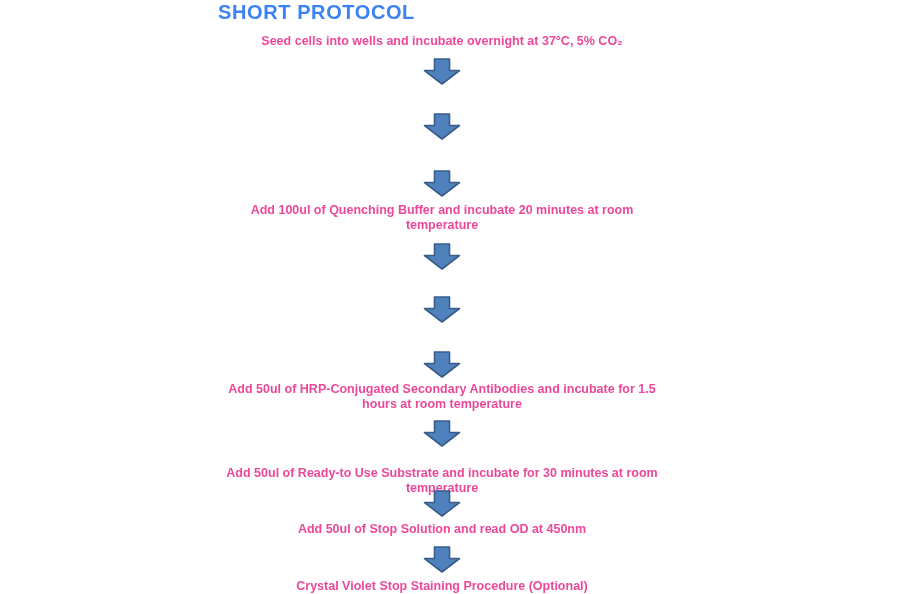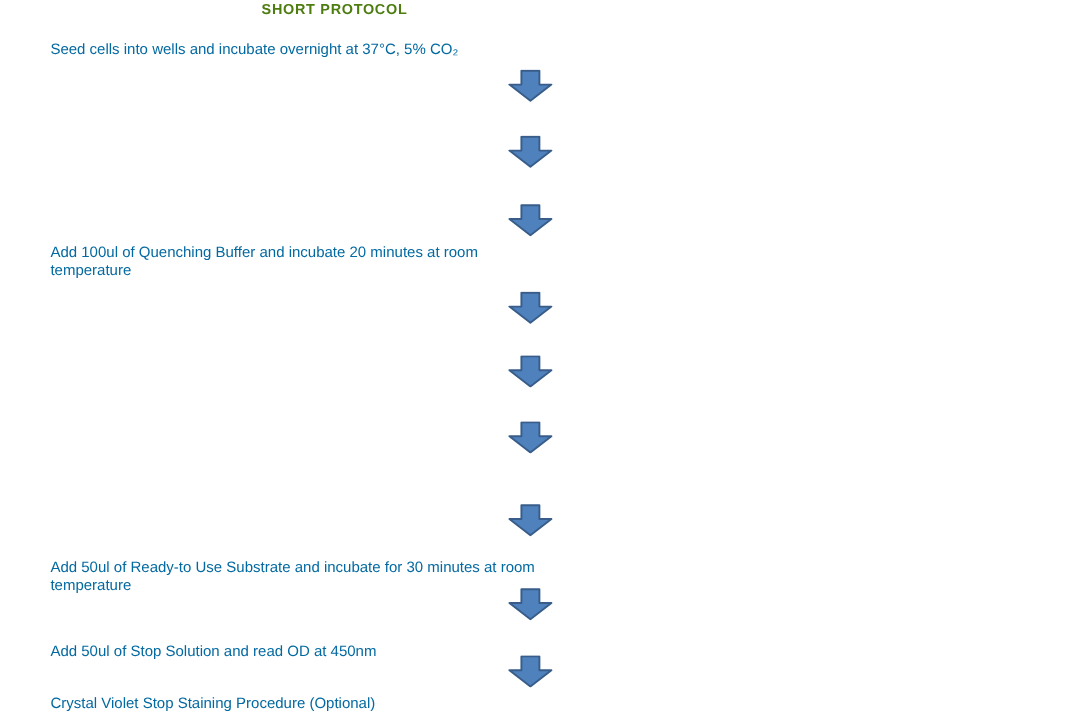--- a/index.html
+++ b/index.html
@@ -13,34 +13,34 @@
     height: 594px;
     background: #ffffff;
     overflow: hidden;
     font-family: "Liberation Sans", sans-serif;
   }
   .title {
     position: absolute;
     left: 218px;
     top: 1px;
     margin: 0;
-    font-size: 12px;
+    font-size: 20px;
     font-weight: 700;
     letter-spacing: 0.6px;
-    color: #4d7c0f;
+    color: #3b82f6;
   }
   .step {
     position: absolute;
     left: 42px;
     width: 800px;
-    text-align: left;
+    text-align: center;
     font-size: 12.5px;
-    font-weight: 400;
+    font-weight: 700;
     line-height: 14.5px;
-    color: #0369a1;
+    color: #ec4899;
     white-space: pre-line;
   }
   .arrow {
     position: absolute;
     left: 423px;
     width: 38px;
     height: 27px;
   }
   .arrow polygon {
     stroke: #385D8A;
@@ -81,33 +81,35 @@
 
   <svg class="arrow" style="top:296px" viewBox="0 0 38 27">
     <polygon points="11.5,1 26.5,1 26.5,12.5 36.5,12.5 19,26 1.5,12.5 11.5,12.5" fill="#4F81BD"></polygon>
   </svg>
 
 
   <svg class="arrow" style="top:351px" viewBox="0 0 38 27">
     <polygon points="11.5,1 26.5,1 26.5,12.5 36.5,12.5 19,26 1.5,12.5 11.5,12.5" fill="#4F81BD"></polygon>
   </svg>
 
+  <div class="step" style="top:382px">Add 50ul of HRP-Conjugated Secondary Antibodies and incubate for 1.5
+hours at room temperature</div>
 
   <svg class="arrow" style="top:420px" viewBox="0 0 38 27">
     <polygon points="11.5,1 26.5,1 26.5,12.5 36.5,12.5 19,26 1.5,12.5 11.5,12.5" fill="#4F81BD"></polygon>
   </svg>
 
   <div class="step" style="top:466px">Add 50ul of Ready-to Use Substrate and incubate for 30 minutes at room
 temperature</div>
 
   <svg class="arrow" style="top:490px" viewBox="0 0 38 27">
     <polygon points="11.5,1 26.5,1 26.5,12.5 36.5,12.5 19,26 1.5,12.5 11.5,12.5" fill="#4F81BD"></polygon>
   </svg>
 
-  <div class="step" style="top:536px">Add 50ul of Stop Solution and read OD at 450nm</div>
+  <div class="step" style="top:522px">Add 50ul of Stop Solution and read OD at 450nm</div>
 
   <svg class="arrow" style="top:546px" viewBox="0 0 38 27">
     <polygon points="11.5,1 26.5,1 26.5,12.5 36.5,12.5 19,26 1.5,12.5 11.5,12.5" fill="#4F81BD"></polygon>
   </svg>
 
   <div class="step" style="top:579px">Crystal Violet Stop Staining Procedure (Optional)</div>
 
 </div>
 
 </body></html>

